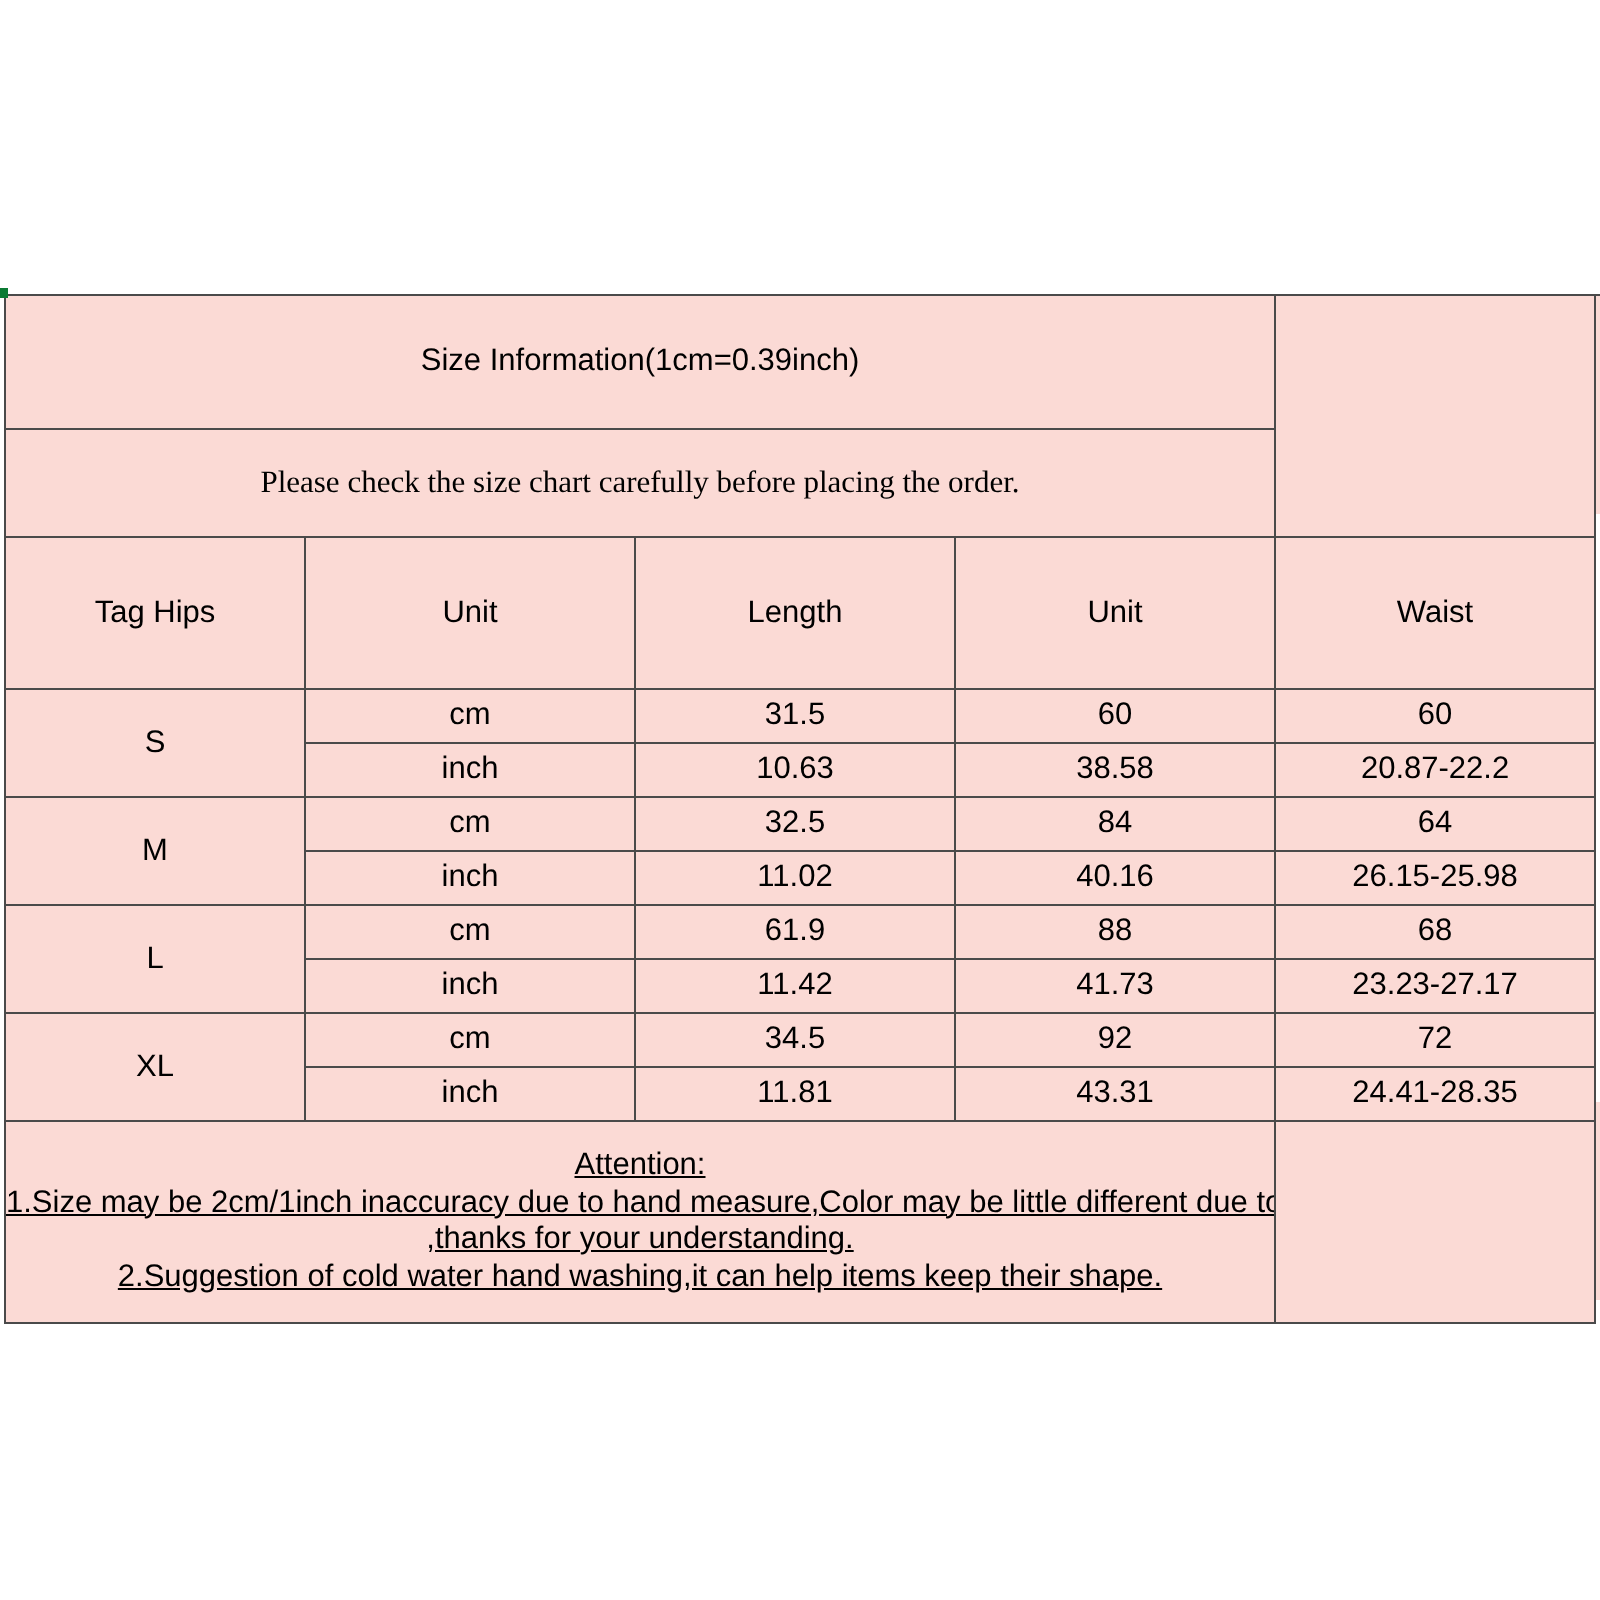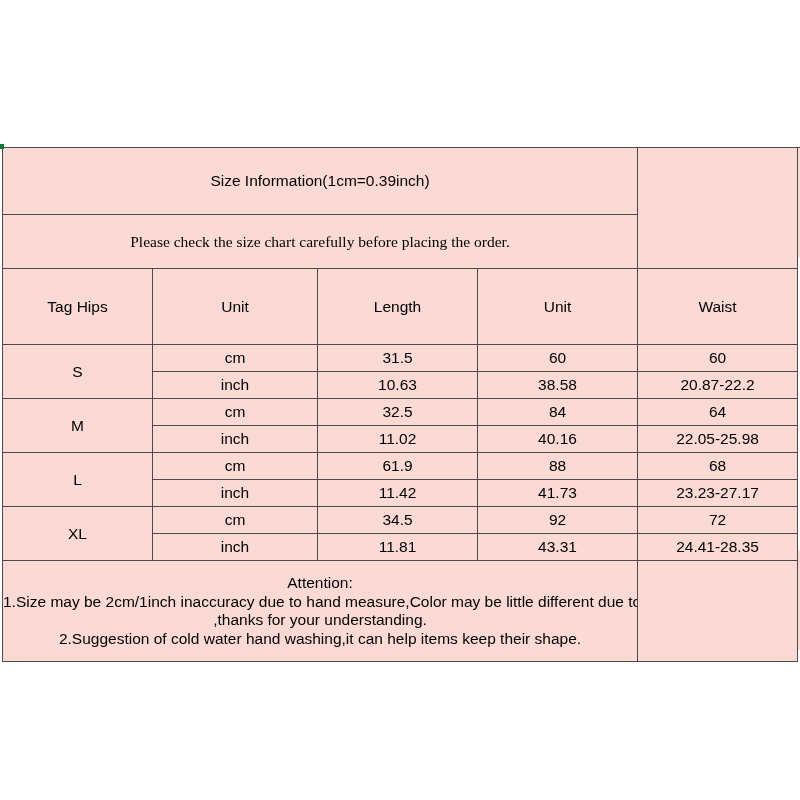--- a/index.html
+++ b/index.html
@@ -64,20 +64,21 @@
   td.c-sub{font-size:15.5px;font-family:Liberation Serif, serif;}
   th.c-head{font-weight:bold;font-size:16px;}
   td.c-size{font-weight:bold;font-size:16px;}
   td.c-att{
     text-align:left;
     vertical-align:top;
     padding:16px 2px 0 2px;
     font-size:15px;
     line-height:18.5px;
     white-space:normal;
+    text-decoration:underline;
   }
   
   td.ghost-tr{border-right:none;}
   td.ghost-br{border-right:none;border-bottom:none;}
 </style>
 </head>
 <body>
 
 <div class="canvas">
 
@@ -130,21 +131,21 @@
       <td rowspan="2" class="c-size">M</td>
       <td>cm</td>
       <td>32.5</td>
       <td>84</td>
       <td>64</td>
     </tr>
     <tr class="r-data">
       <td>inch</td>
       <td>11.02</td>
       <td>40.16</td>
-      <td>22.05-25.98</td>
+      <td>26.15-25.98</td>
     </tr>
 
     <tr class="r-data">
       <td rowspan="2" class="c-size">L</td>
       <td>cm</td>
       <td>61.9</td>
       <td>88</td>
       <td>68</td>
     </tr>
     <tr class="r-data">

